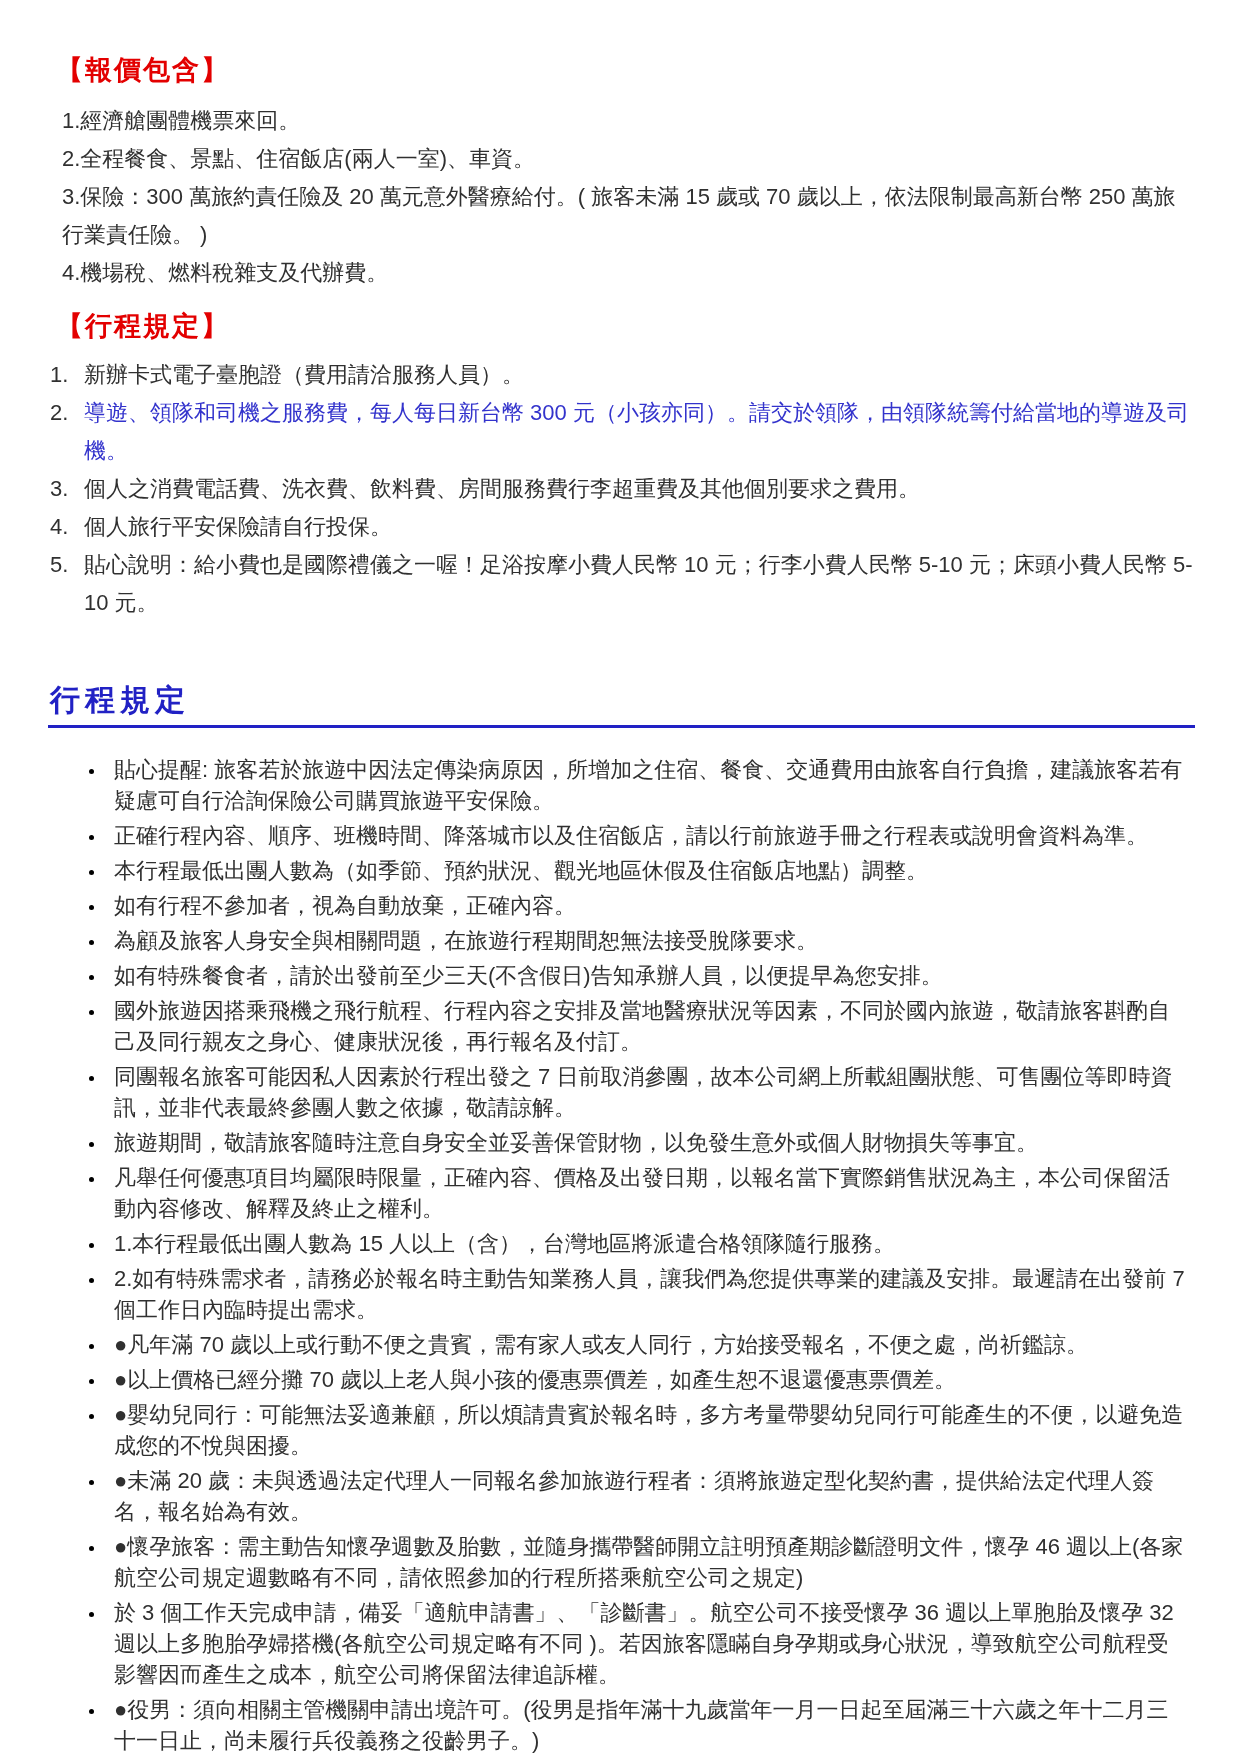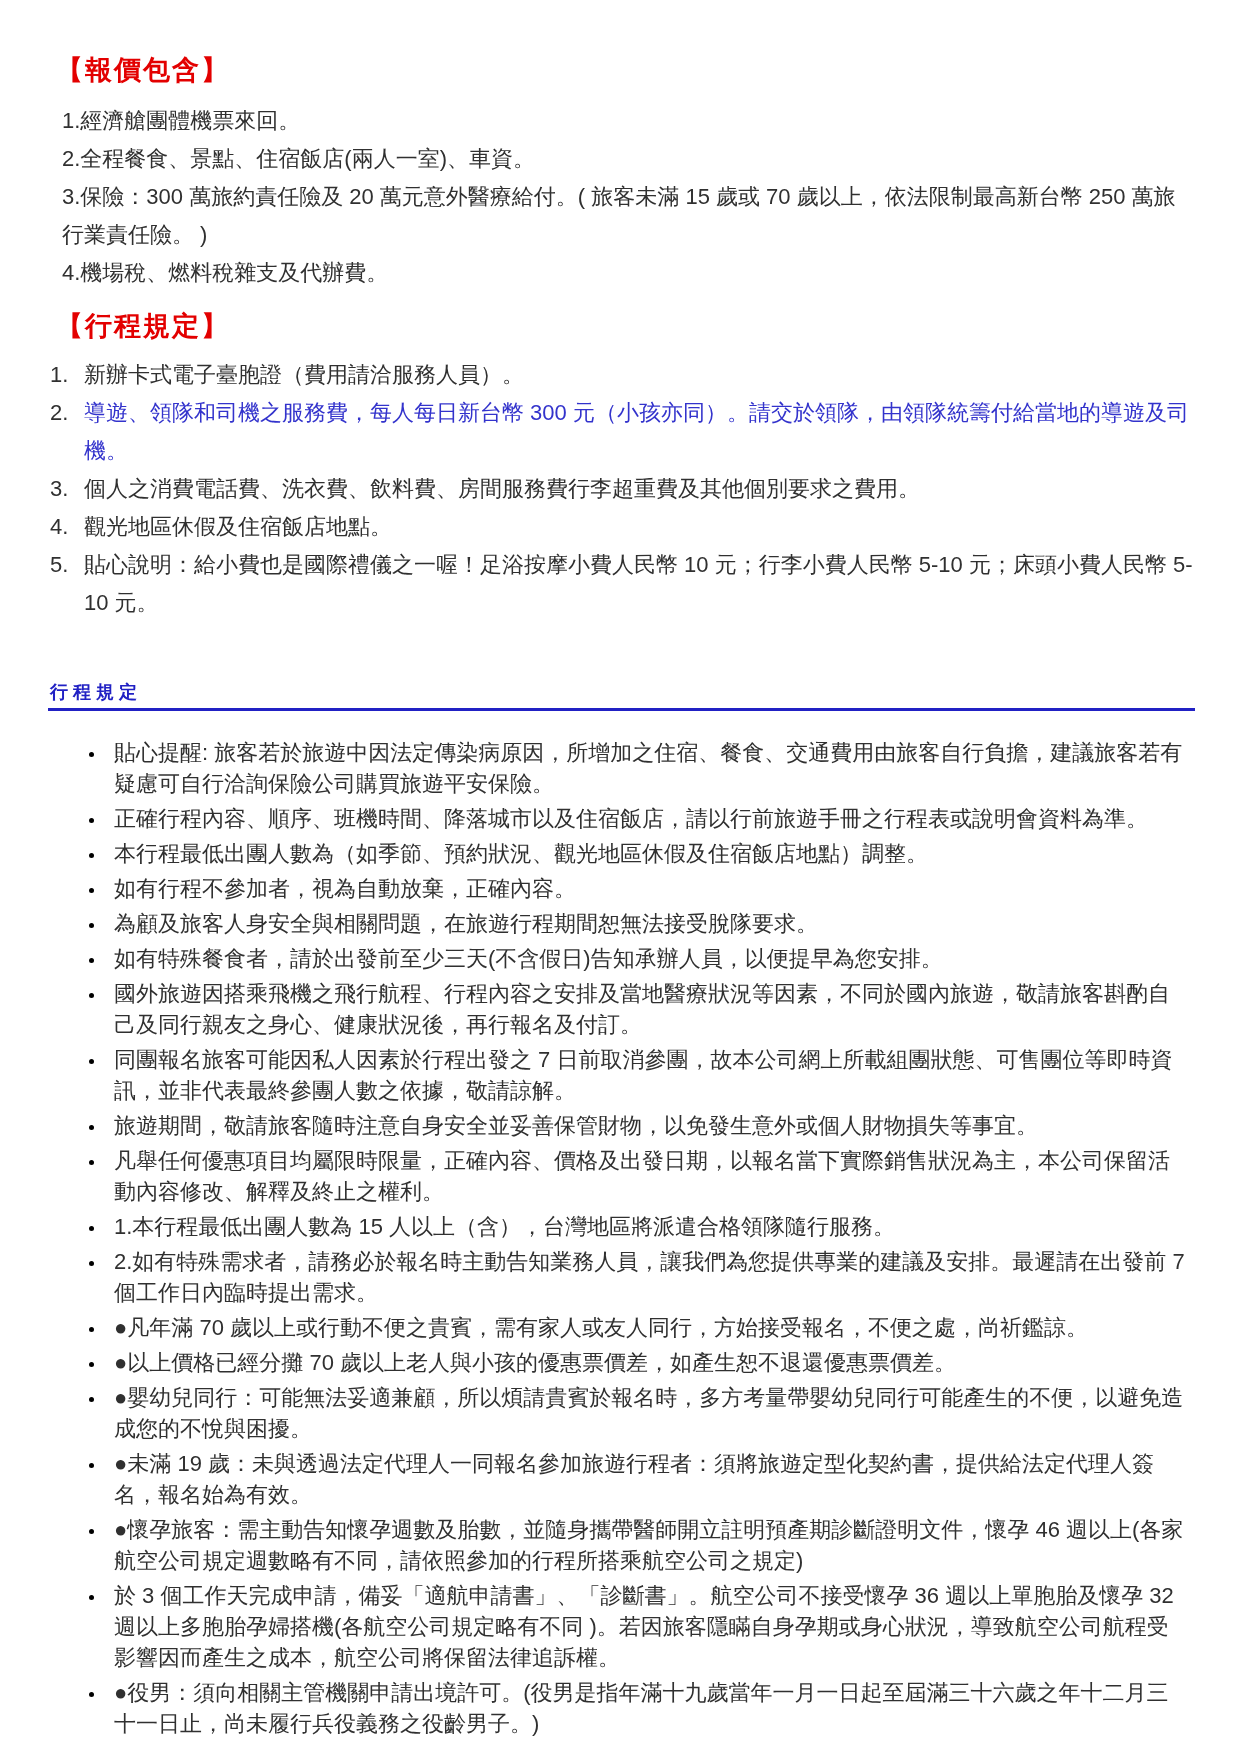--- a/index.html
+++ b/index.html
@@ -44,21 +44,21 @@
     padding-left: 34px;
   }
   .num-list .num {
     position: absolute;
     left: 0;
     top: 0;
     color: #303030;
   }
   .blue-heading {
     color: #2121c4;
-    font-size: 18px;
+    font-size: 30px;
     font-weight: bold;
     letter-spacing: 5px;
     margin: 58px 0 4px 2px;
   }
   .blue-rule {
     border: none;
     border-top: 3px solid #2121c4;
     margin: 2px 0 26px 0;
   }
   .bullet-list {
@@ -95,21 +95,21 @@
       <li>3.保險：300 萬旅約責任險及 20 萬元意外醫療給付。( 旅客未滿 15 歲或 70 歲以上，依法限制最高新台幣 250 萬旅行業責任險。 )</li>
       <li>4.機場稅、燃料稅雜支及代辦費。</li>
     </ul>
 
   <h1 class="red-heading second">【行程規定】</h1>
 
   <ol class="num-list">
       <li><span class="num">1.</span><span class="txt" style="color: rgb(48, 48, 48);">新辦卡式電子臺胞證（費用請洽服務人員）。</span></li>
       <li><span class="num">2.</span><span class="txt" style="color: rgb(51, 51, 204);">導遊、領隊和司機之服務費，每人每日新台幣 300 元（小孩亦同）。請交於領隊，由領隊統籌付給當地的導遊及司機。</span></li>
       <li><span class="num">3.</span><span class="txt" style="color: rgb(48, 48, 48);">個人之消費電話費、洗衣費、飲料費、房間服務費行李超重費及其他個別要求之費用。</span></li>
-      <li><span class="num">4.</span><span class="txt" style="color: rgb(48, 48, 48);">觀光地區休假及住宿飯店地點。</span></li>
+      <li><span class="num">4.</span><span class="txt" style="color: rgb(48, 48, 48);">個人旅行平安保險請自行投保。</span></li>
       <li><span class="num">5.</span><span class="txt" style="color: rgb(48, 48, 48);">貼心說明：給小費也是國際禮儀之一喔！足浴按摩小費人民幣 10 元；行李小費人民幣 5-10 元；床頭小費人民幣 5-10 元。</span></li>
     </ol>
 
   <h2 class="blue-heading">行程規定</h2>
 
   <hr class="blue-rule">
 
   <ul class="bullet-list">
       <li>貼心提醒: 旅客若於旅遊中因法定傳染病原因，所增加之住宿、餐食、交通費用由旅客自行負擔，建議旅客若有疑慮可自行洽詢保險公司購買旅遊平安保險。</li>
       <li>正確行程內容、順序、班機時間、降落城市以及住宿飯店，請以行前旅遊手冊之行程表或說明會資料為準。</li>
@@ -124,20 +124,20 @@
     </ul>
 
   <div class="mainland">
 
     <ul class="bullet-list">
         <li>1.本行程最低出團人數為 15 人以上（含），台灣地區將派遣合格領隊隨行服務。</li>
         <li>2.如有特殊需求者，請務必於報名時主動告知業務人員，讓我們為您提供專業的建議及安排。最遲請在出發前 7 個工作日內臨時提出需求。</li>
         <li>●凡年滿 70 歲以上或行動不便之貴賓，需有家人或友人同行，方始接受報名，不便之處，尚祈鑑諒。</li>
         <li>●以上價格已經分攤 70 歲以上老人與小孩的優惠票價差，如產生恕不退還優惠票價差。</li>
         <li>●嬰幼兒同行：可能無法妥適兼顧，所以煩請貴賓於報名時，多方考量帶嬰幼兒同行可能產生的不便，以避免造成您的不悅與困擾。</li>
-        <li>●未滿 19 歲：未與透過法定代理人一同報名參加旅遊行程者：須將旅遊定型化契約書，提供給法定代理人簽名，報名始為有效。</li>
+        <li>●未滿 20 歲：未與透過法定代理人一同報名參加旅遊行程者：須將旅遊定型化契約書，提供給法定代理人簽名，報名始為有效。</li>
         <li>●懷孕旅客：需主動告知懷孕週數及胎數，並隨身攜帶醫師開立註明預產期診斷證明文件，懷孕 46 週以上(各家航空公司規定週數略有不同，請依照參加的行程所搭乘航空公司之規定)</li>
         <li>於 3 個工作天完成申請，備妥「適航申請書」、「診斷書」。航空公司不接受懷孕 36 週以上單胞胎及懷孕 32 週以上多胞胎孕婦搭機(各航空公司規定略有不同 )。若因旅客隱瞞自身孕期或身心狀況，導致航空公司航程受影響因而產生之成本，航空公司將保留法律追訴權。</li>
         <li>●役男：須向相關主管機關申請出境許可。(役男是指年滿十九歲當年一月一日起至屆滿三十六歲之年十二月三十一日止，尚未履行兵役義務之役齡男子。)</li>
       </ul>
   </div>
 
 </div>
 
 </body></html>

